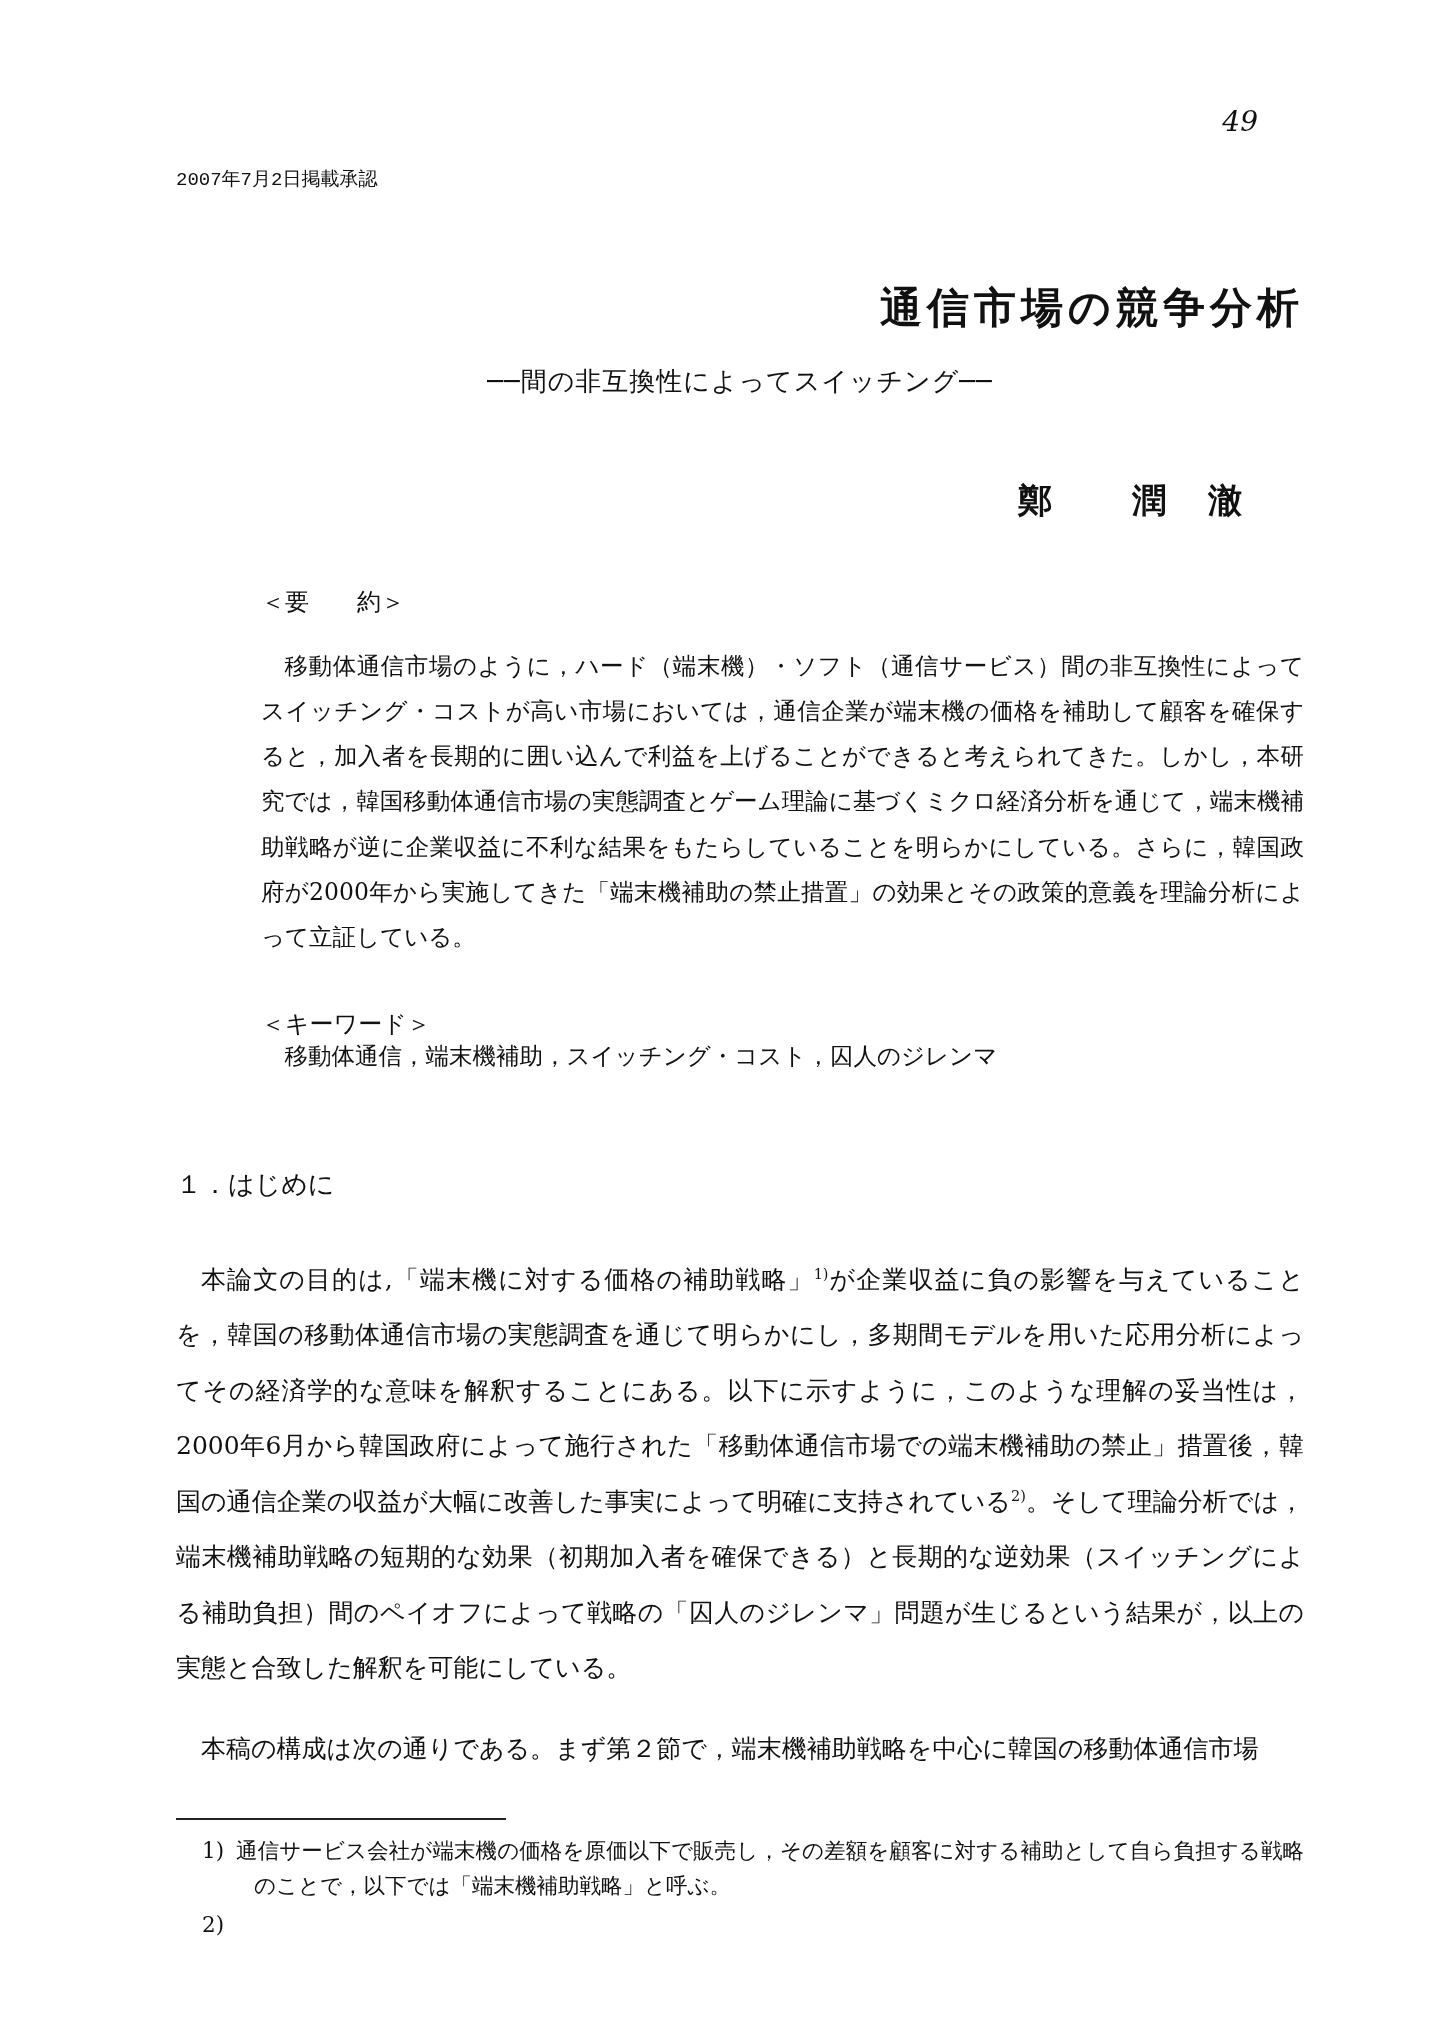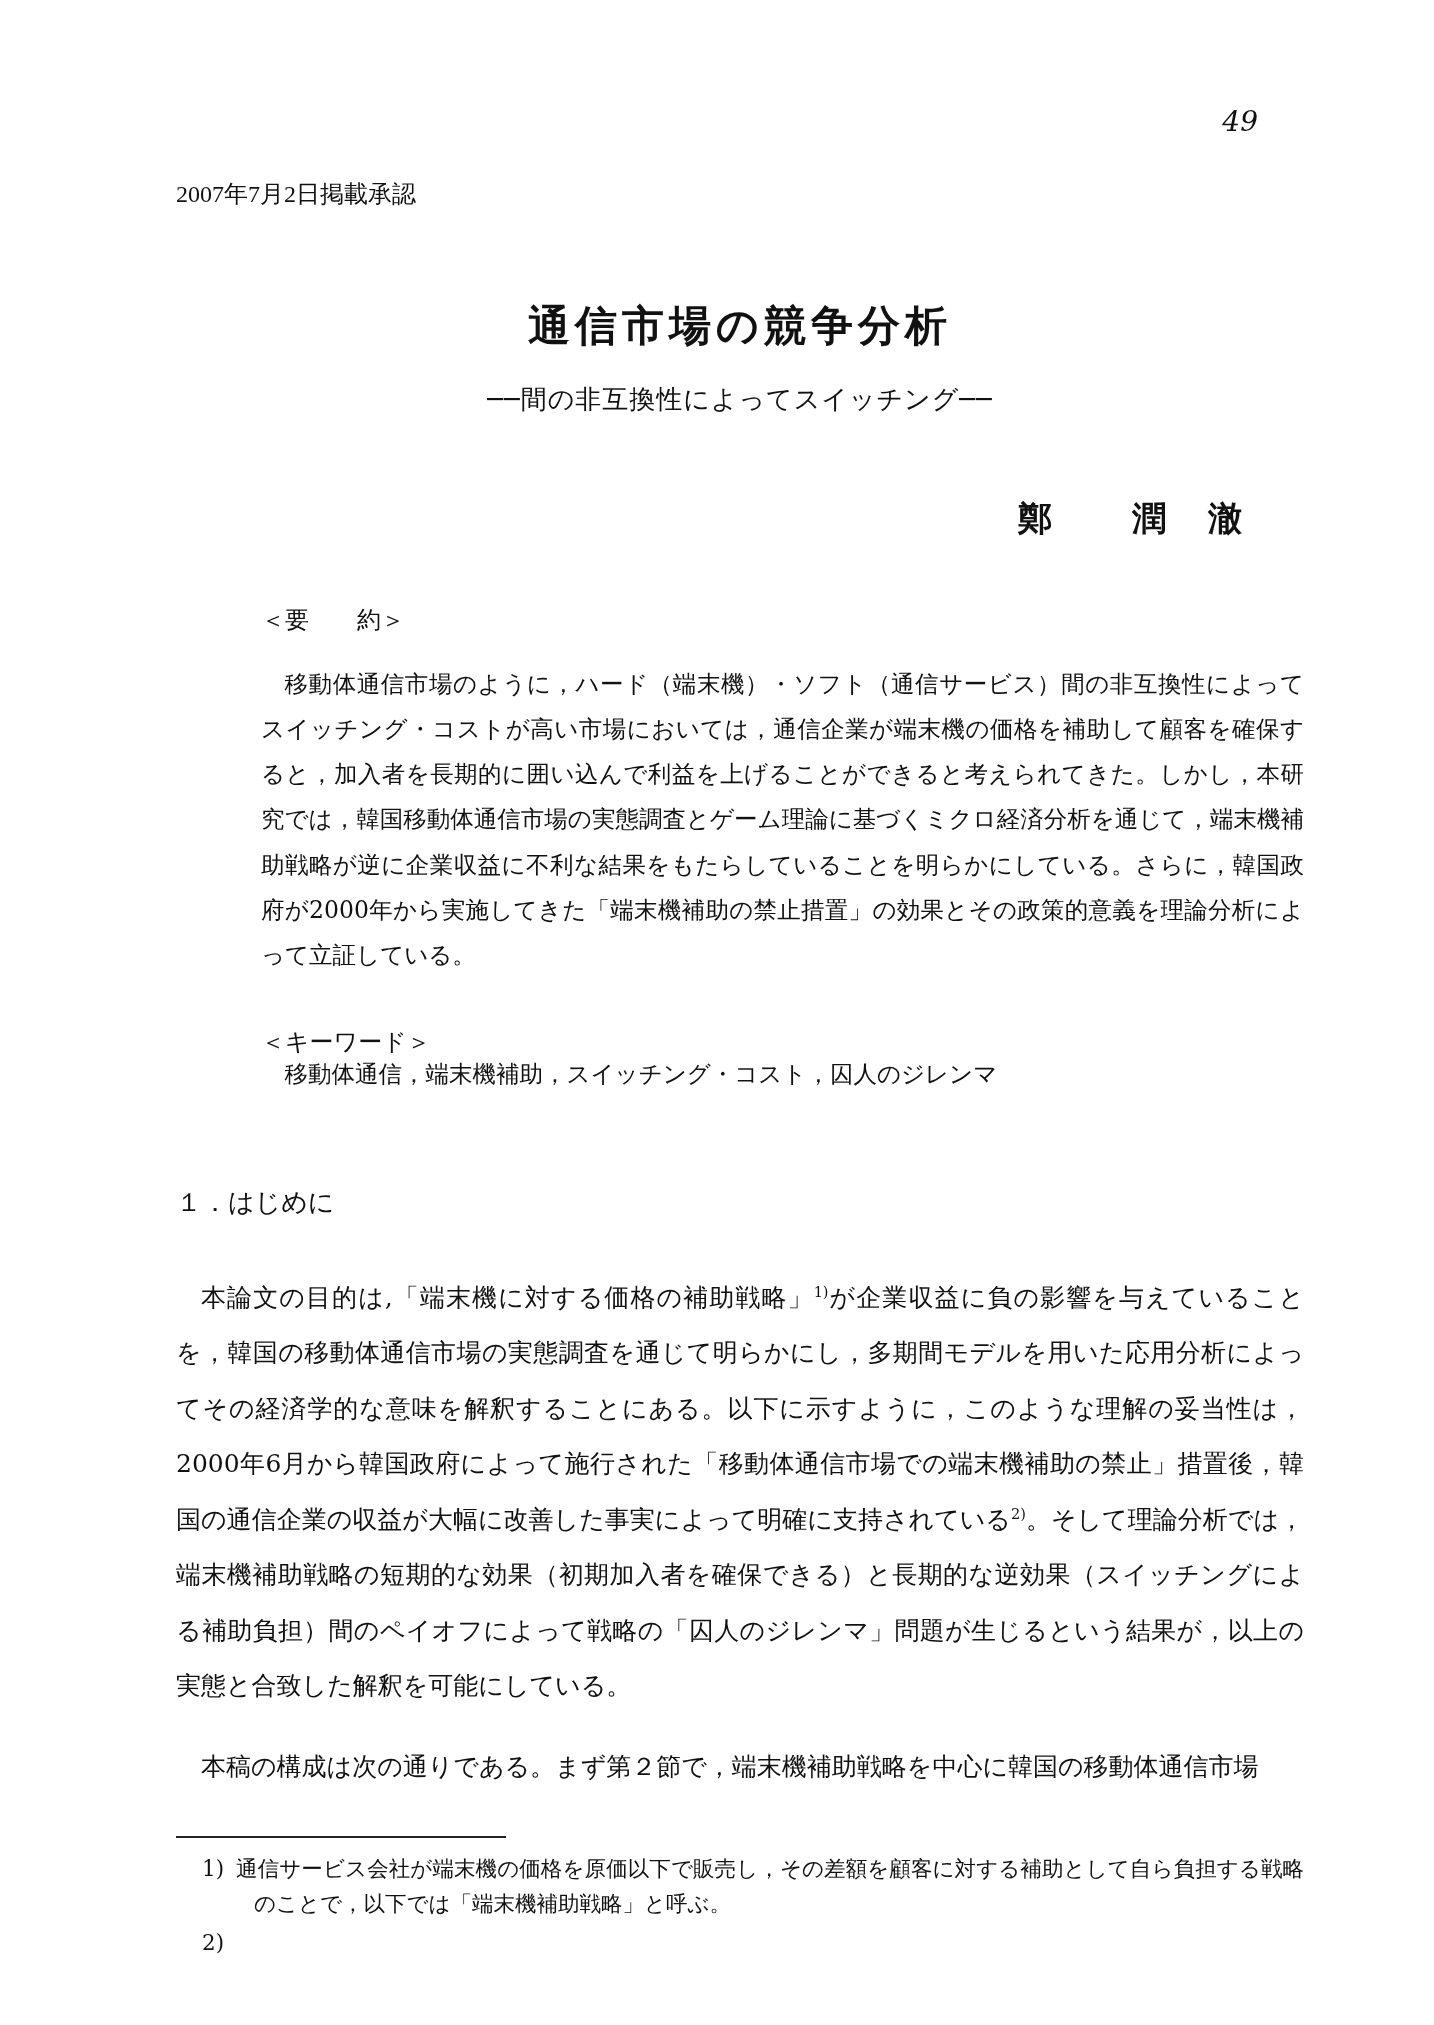--- a/index.html
+++ b/index.html
@@ -32,29 +32,28 @@
   .header-row {
     display: flex;
     justify-content: space-between;
     align-items: flex-start;
   }
   .header-left {
     font-size: 24px;
     line-height: 1.75;
   }
   .header-right {
-    font-size: 24px;
-    font-family: Liberation Serif, serif;
+    font-size: 19px;
+    font-family: Liberation Mono, monospace;
     padding-top: 2px;
-    margin-top: 12px;
   }
   
   .title-main {
     margin-top: 88px;
-    text-align: center;
+    text-align: right;
     font-size: 42px;
     font-weight: bold;
     letter-spacing: 5px;
   }
   .title-sub {
     margin-top: 16px;
     text-align: center;
     font-size: 26px;
     letter-spacing: 1px;
   }

